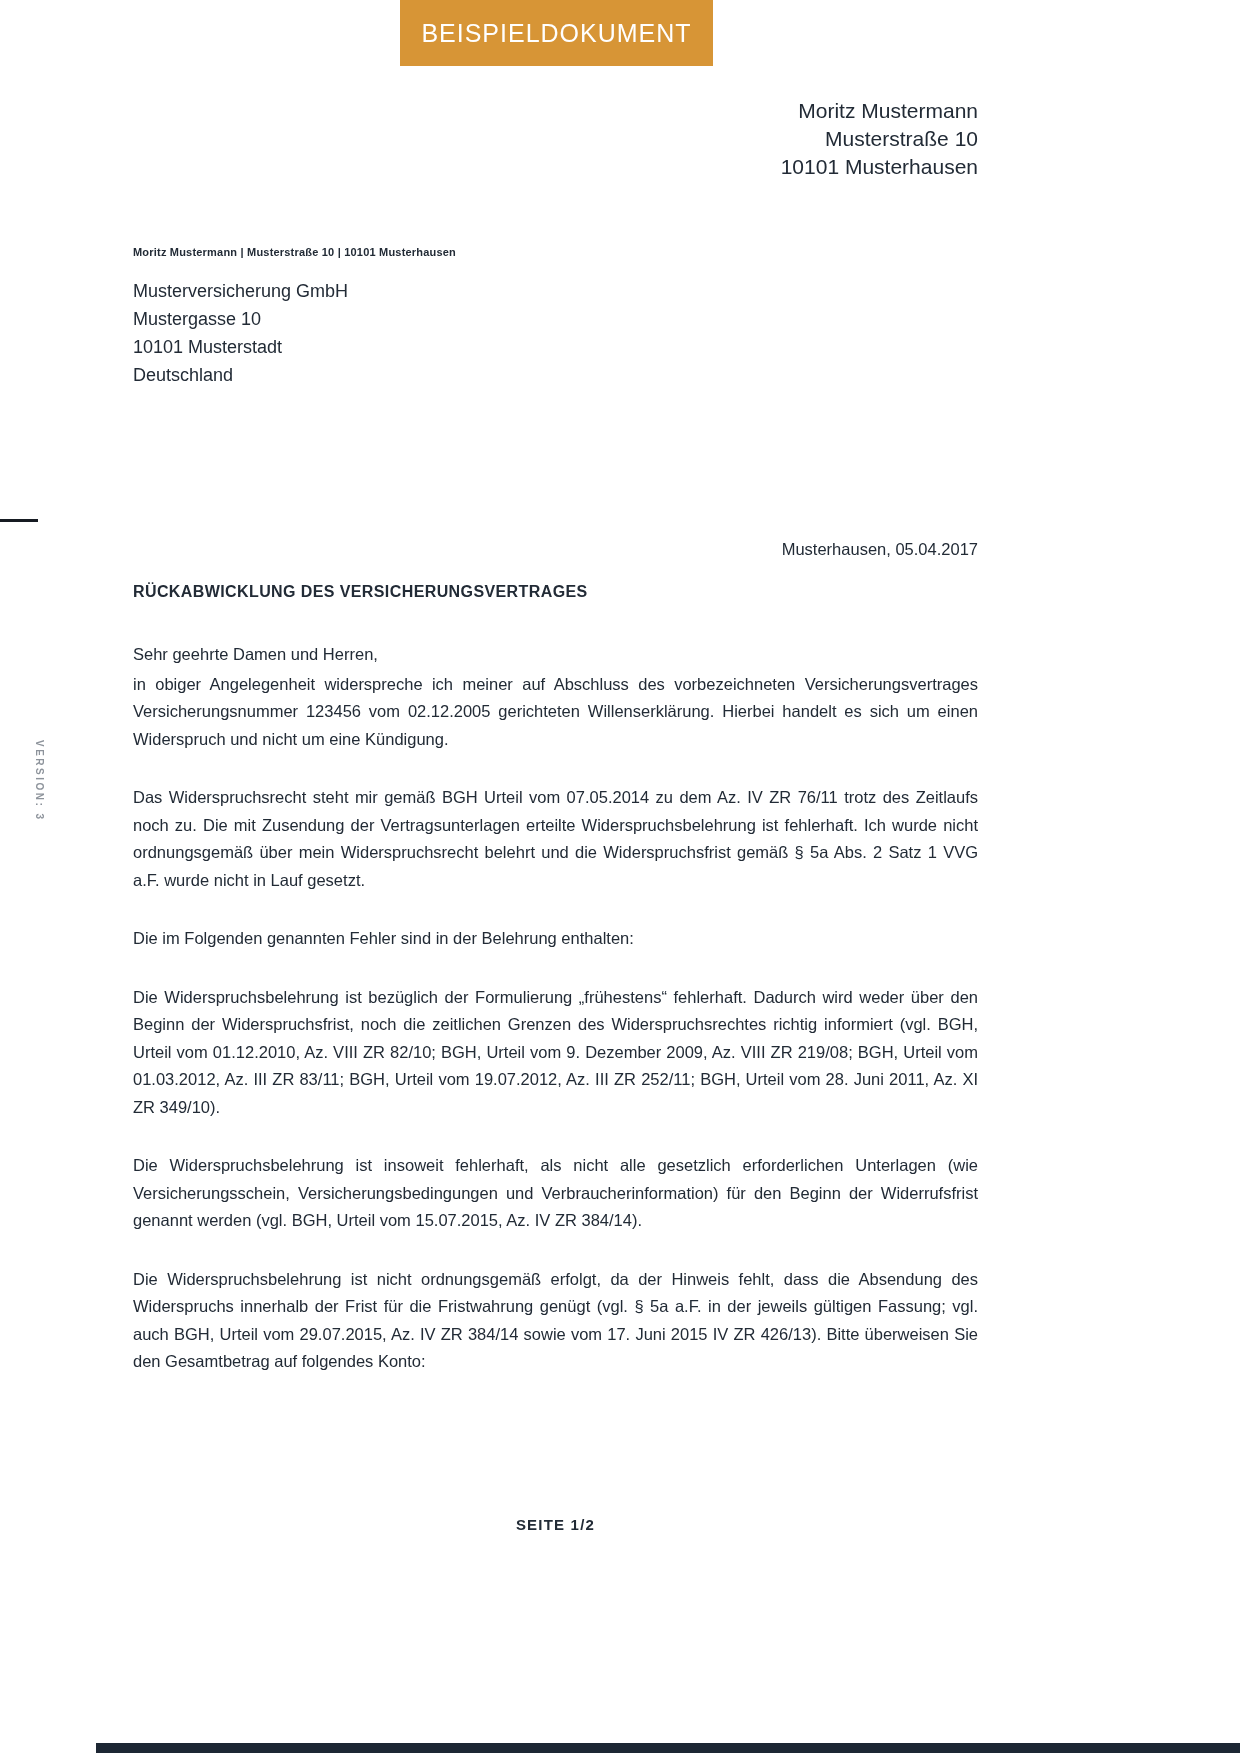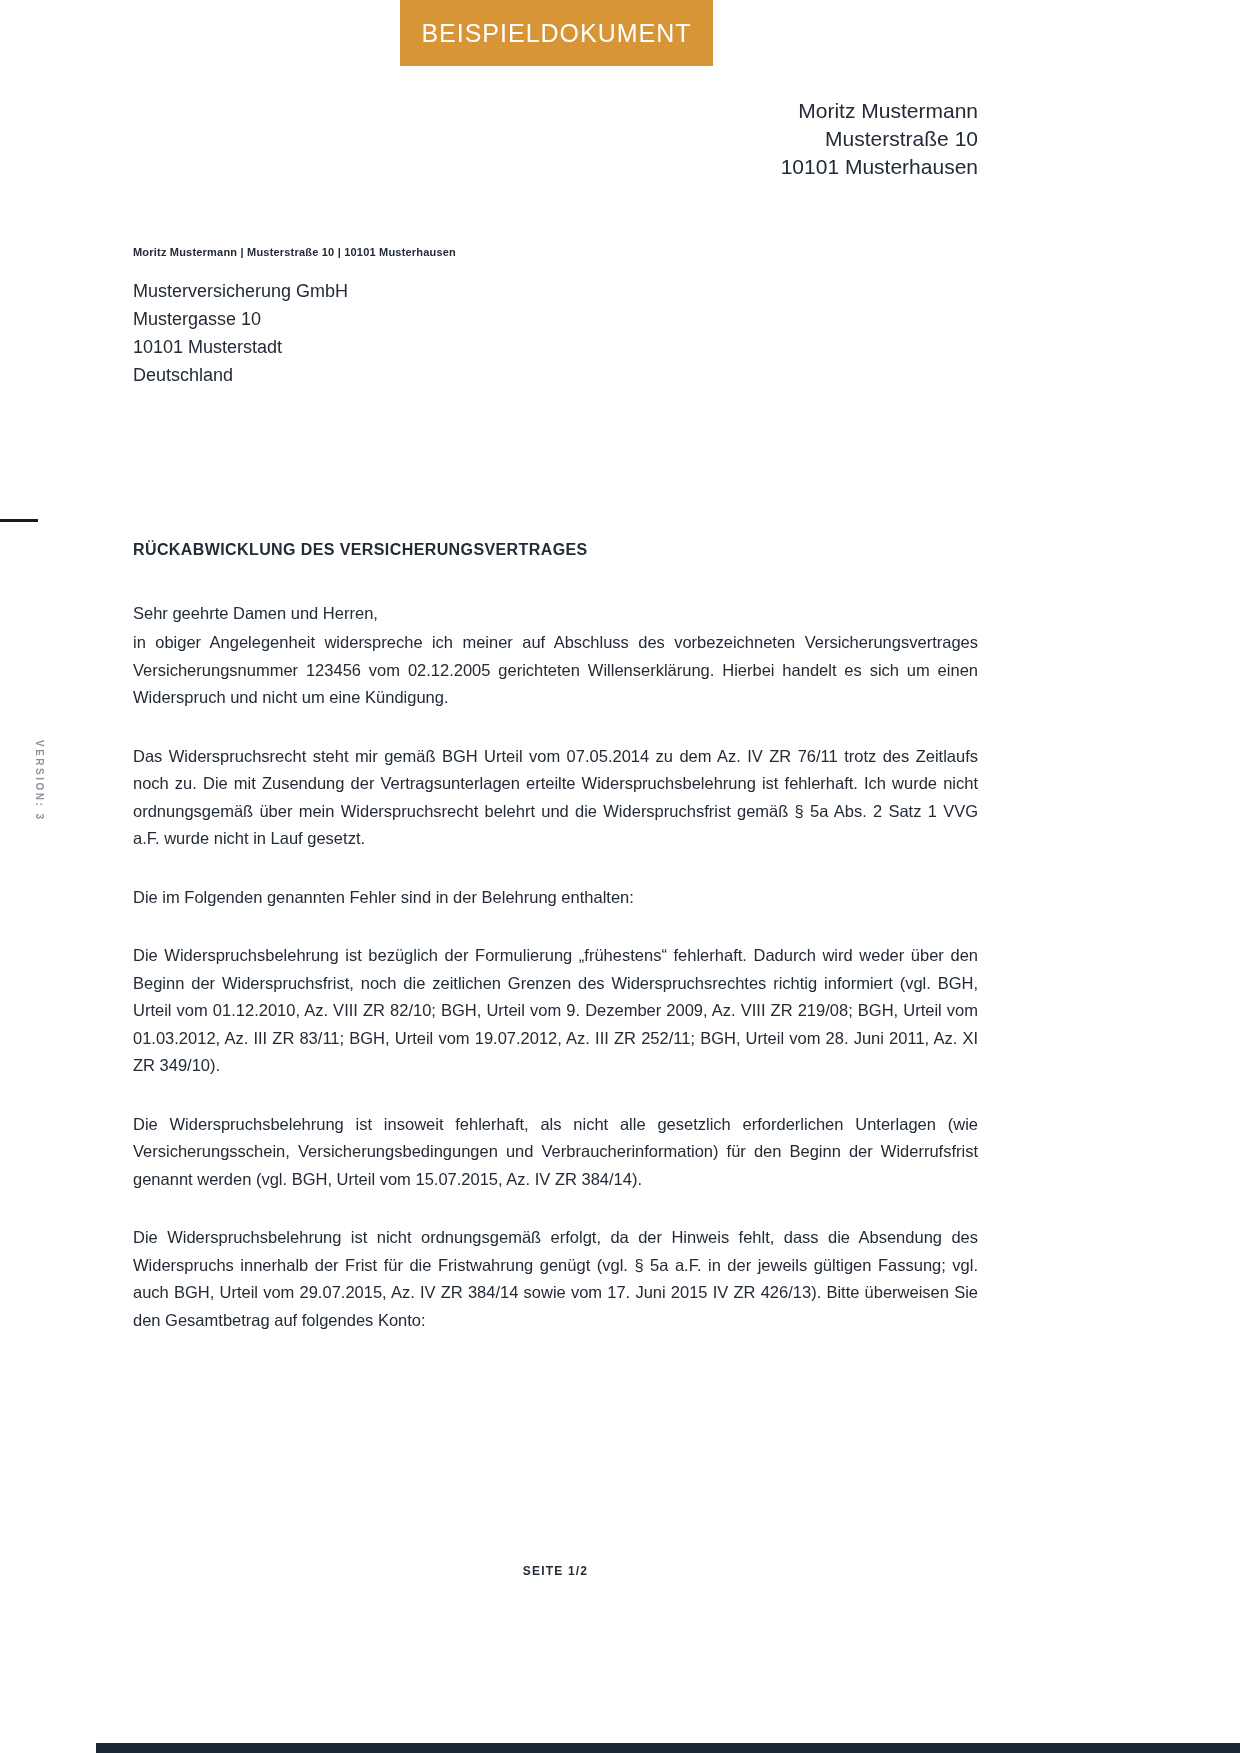--- a/index.html
+++ b/index.html
@@ -46,21 +46,21 @@
   .letter-body{
     position:absolute;left:133px;top:536px;width:845px;
     font-size:16.5px;line-height:27.5px;
   }
   .dateline{text-align:right;margin-bottom:14px;}
   .subject{font-weight:700;font-size:16px;letter-spacing:.4px;margin-bottom:36px;}
   .salutation{margin-bottom:2px;}
   .letter-body p.para{text-align:justify;margin:0 0 31px 0;}
   .page-footer{
     position:absolute;left:133px;top:1516px;width:845px;text-align:center;
-    font-size:12px;letter-spacing:1.2px;font-weight:600;margin-top:48px;
+    font-size:15px;letter-spacing:1.2px;font-weight:600;
   }
   .bottom-bar{
     position:absolute;left:96px;right:0;bottom:0;height:10px;background:var(--bar);
   }
 </style>
 </head>
 <body>
 
 <div class="banner">
   <span>BEISPIELDOKUMENT</span>
@@ -79,20 +79,21 @@
   <div>Mustergasse 10</div>
   <div>10101 Musterstadt</div>
   <div>Deutschland</div>
 </div>
 
 <div class="fold-mark"></div>
 
 <div class="version">VERSION: 3</div>
 
 <div class="letter-body">
+  <div class="dateline">Musterhausen, 05.04.2017</div>
   <div class="subject">RÜCKABWICKLUNG DES VERSICHERUNGSVERTRAGES</div>
   <div class="salutation">Sehr geehrte Damen und Herren,</div>
   <p class="para">in obiger Angelegenheit widerspreche ich meiner auf Abschluss des vorbezeichneten Versicherungsvertrages Versicherungsnummer 123456 vom 02.12.2005 gerichteten Willenserklärung. Hierbei handelt es sich um einen Widerspruch und nicht um eine Kündigung.</p>
   <p class="para">Das Widerspruchsrecht steht mir gemäß BGH Urteil vom 07.05.2014 zu dem Az. IV ZR 76/11 trotz des Zeitlaufs noch zu. Die mit Zusendung der Vertragsunterlagen erteilte Widerspruchsbelehrung ist fehlerhaft. Ich wurde nicht ordnungsgemäß über mein Widerspruchsrecht belehrt und die Widerspruchsfrist gemäß § 5a Abs. 2 Satz 1 VVG a.F. wurde nicht in Lauf gesetzt.</p>
   <p class="para">Die im Folgenden genannten Fehler sind in der Belehrung enthalten:</p>
   <p class="para">Die Widerspruchsbelehrung ist bezüglich der Formulierung „frühestens“ fehlerhaft. Dadurch wird weder über den Beginn der Widerspruchsfrist, noch die zeitlichen Grenzen des Widerspruchsrechtes richtig informiert (vgl. BGH, Urteil vom 01.12.2010, Az. VIII ZR 82/10; BGH, Urteil vom 9. Dezember 2009, Az. VIII ZR 219/08; BGH, Urteil vom 01.03.2012, Az. III ZR 83/11; BGH, Urteil vom 19.07.2012, Az. III ZR 252/11; BGH, Urteil vom 28. Juni 2011, Az. XI ZR 349/10).</p>
   <p class="para">Die Widerspruchsbelehrung ist insoweit fehlerhaft, als nicht alle gesetzlich erforderlichen Unterlagen (wie Versicherungsschein, Versicherungsbedingungen und Verbraucherinformation) für den Beginn der Widerrufsfrist genannt werden (vgl. BGH, Urteil vom 15.07.2015, Az. IV ZR 384/14).</p>
   <p class="para">Die Widerspruchsbelehrung ist nicht ordnungsgemäß erfolgt, da der Hinweis fehlt, dass die Absendung des Widerspruchs innerhalb der Frist für die Fristwahrung genügt (vgl. § 5a a.F. in der jeweils gültigen Fassung; vgl. auch BGH, Urteil vom 29.07.2015, Az. IV ZR 384/14 sowie vom 17. Juni 2015 IV ZR 426/13). Bitte überweisen Sie den Gesamtbetrag auf folgendes Konto:</p>
 </div>
 

